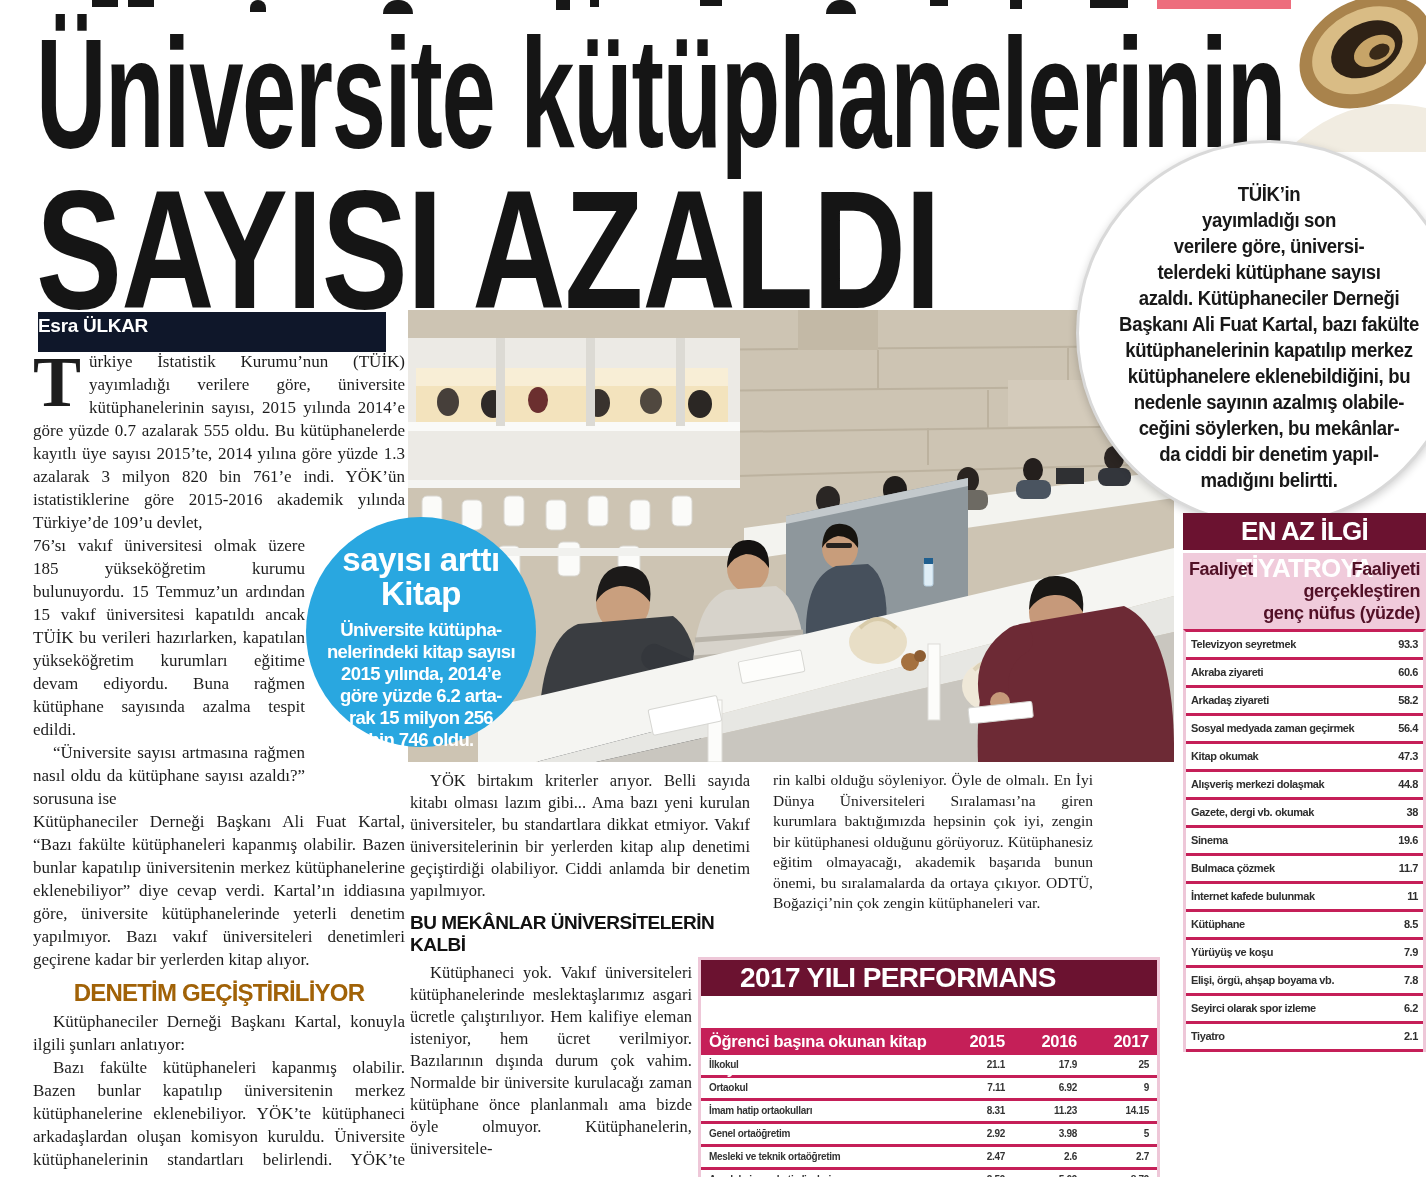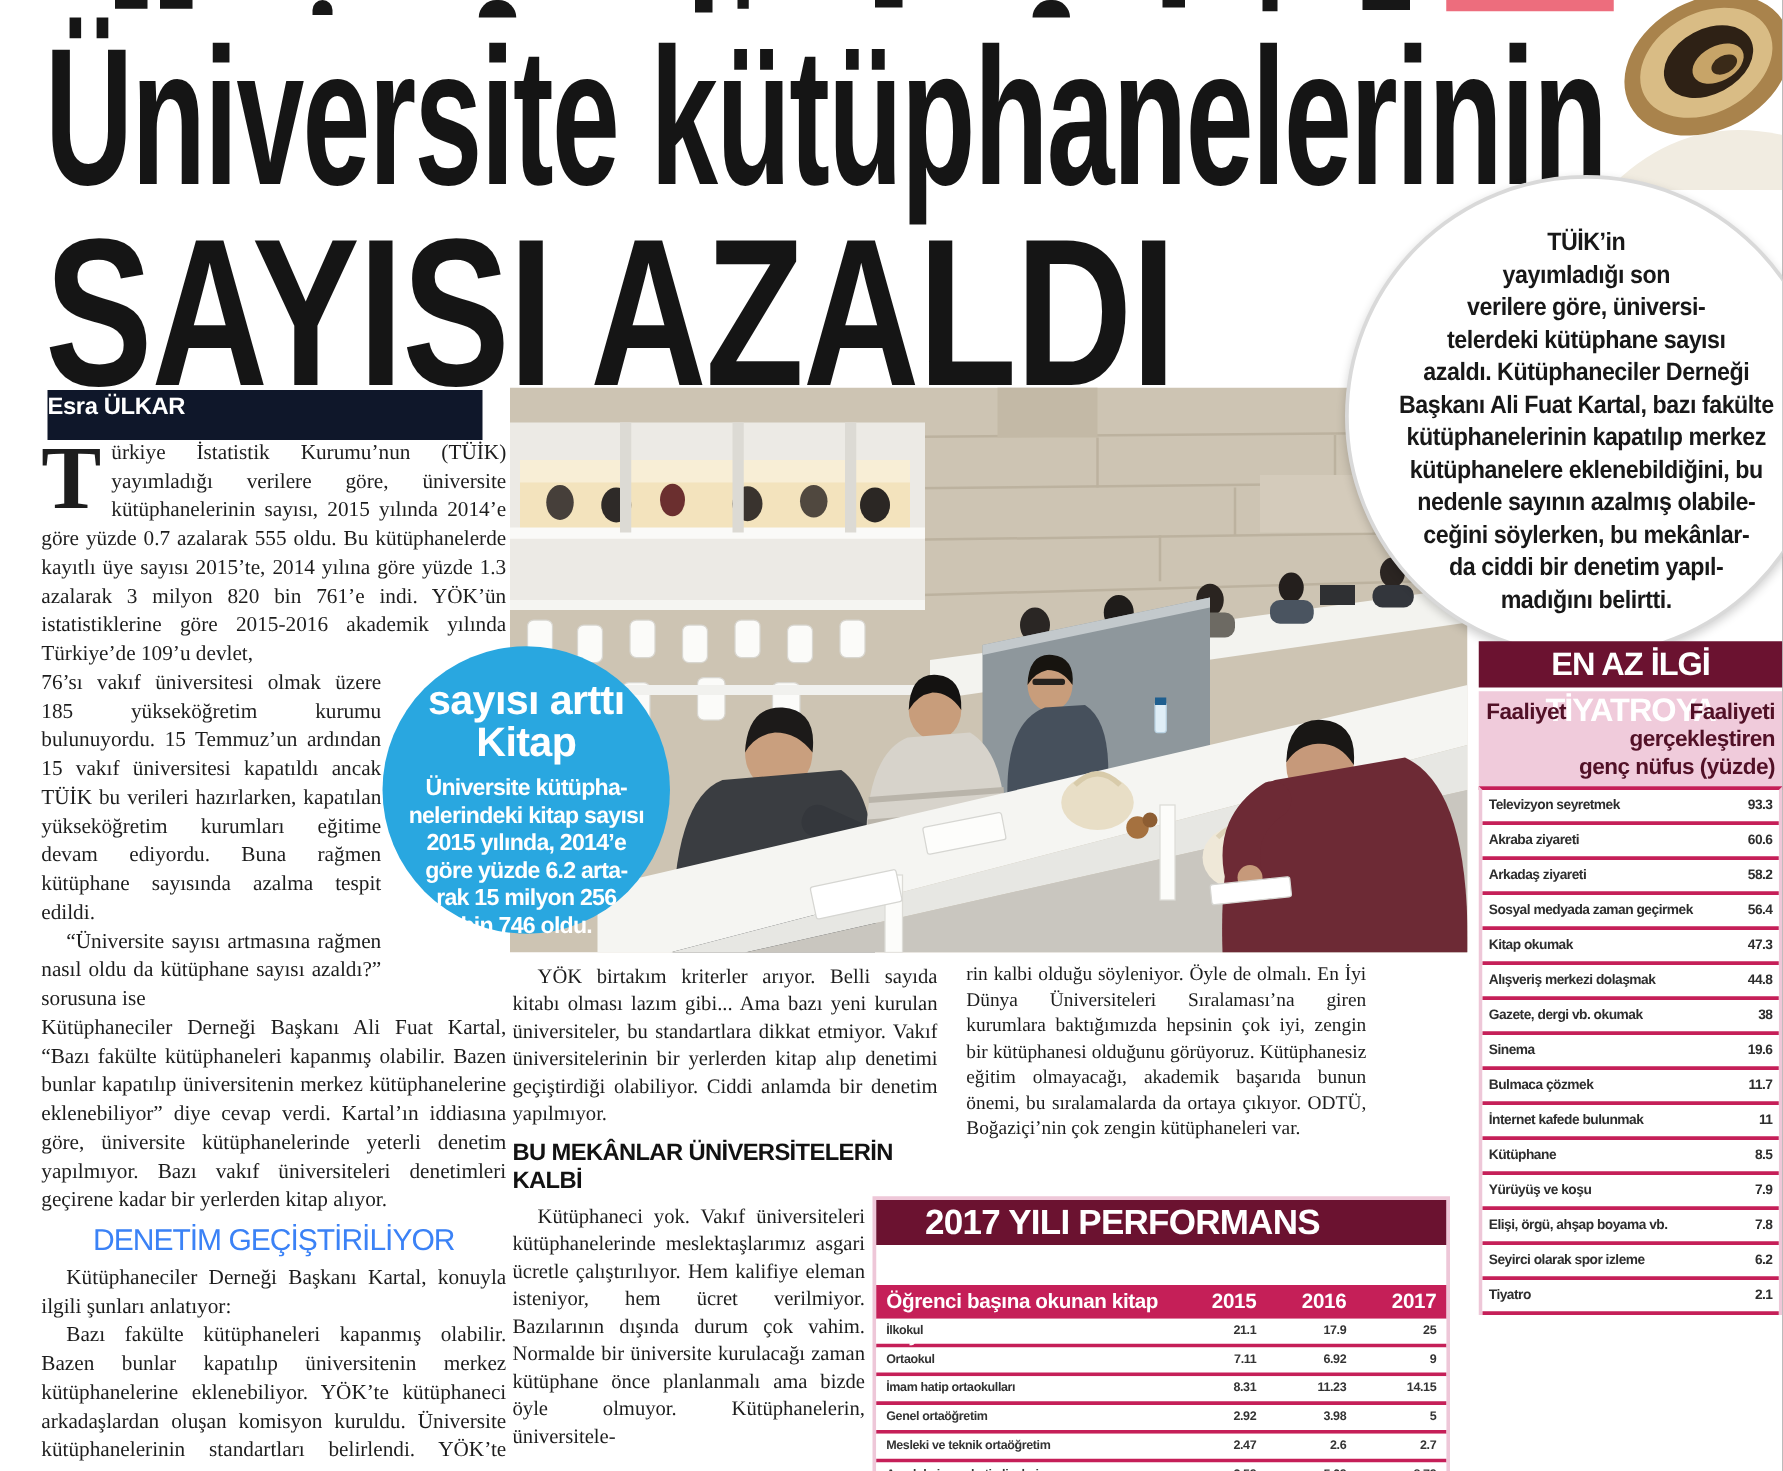--- a/index.html
+++ b/index.html
@@ -17,22 +17,22 @@
           color:#fff;font-weight:bold;font-size:19px;line-height:28px;letter-spacing:-0.3px;}
   
   .serifcol{position:absolute;font-family:"Liberation Serif",serif;color:#1d1d1d;text-align:justify;}
   #col1{left:33px;top:350px;width:372px;height:822px;font-size:17px;line-height:23px;overflow:hidden;}
   #col2{left:410px;top:770px;width:340px;height:407px;font-size:16.5px;line-height:22px;overflow:hidden;}
   #col3{left:773px;top:770px;width:320px;height:186px;font-size:15.5px;line-height:20.5px;overflow:hidden;}
   .serifcol p{margin:0;}
   .ind{text-indent:20px;}
   .dropcap{float:left;font-size:72px;line-height:56px;font-weight:bold;margin:4px 8px 0 0;}
   .narrowwrap{width:272px;}
-  .colsub{font-family:"Liberation Sans",sans-serif;font-weight:normal;font-size:24px;
-          letter-spacing:-0.8px;text-align:center;margin:10px 0 6px 0;color:#3b82f6;}
+  .colsub{font-family:"Liberation Sans",sans-serif;font-weight:bold;font-size:24px;
+          letter-spacing:-0.8px;text-align:center;margin:10px 0 6px 0;color:#a16207;}
   .colsub2{font-family:"Liberation Sans",sans-serif;font-weight:bold;font-size:19px;
           letter-spacing:-0.5px;text-align:left;margin:10px 0 6px 0;color:#121212;}
   #col2 .pblock{width:282px;}
   
   #photo{position:absolute;left:408px;top:310px;width:766px;height:452px;overflow:hidden;}
   
   .wcircle{position:absolute;left:1076px;top:140px;width:380px;height:380px;border-radius:50%;
            background:#fff;border:3px solid #d9d9d9;box-shadow:0 3px 8px rgba(0,0,0,.18);
            text-align:center;}
   .wcircle .txt{margin-top:38px;font-weight:bold;font-size:20px;line-height:26px;color:#181818;

